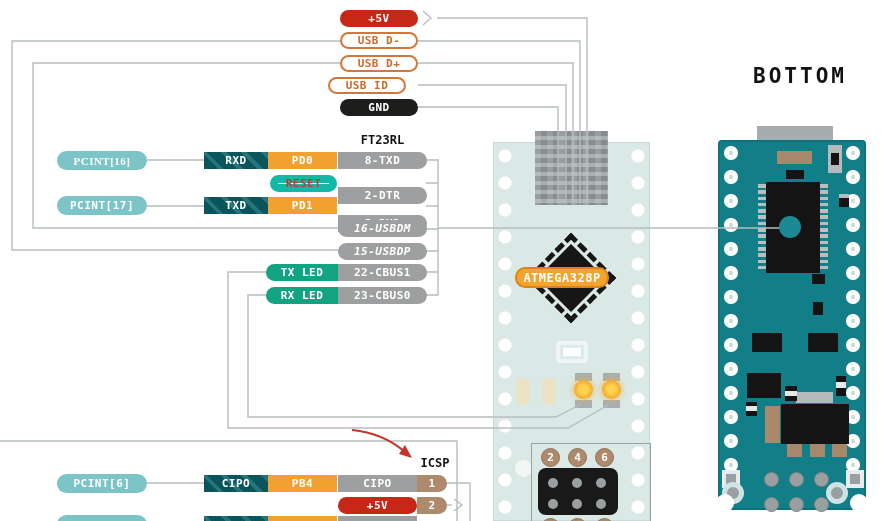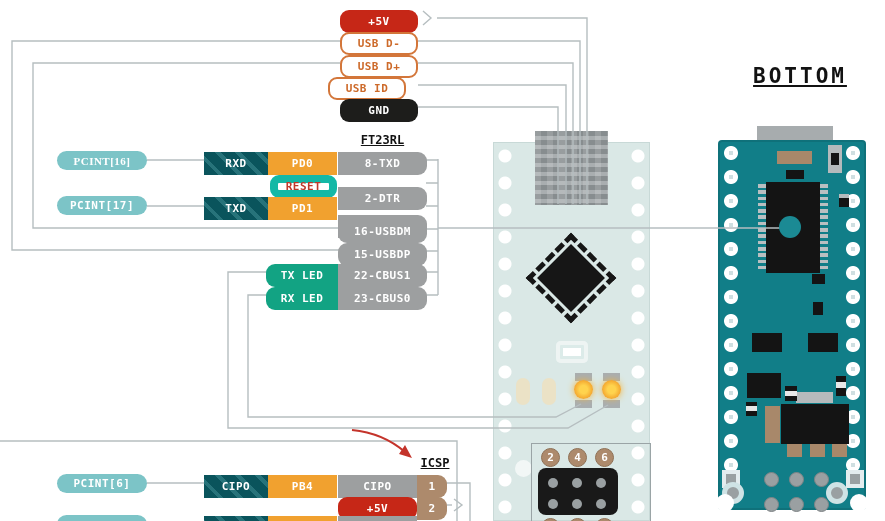--- a/index.html
+++ b/index.html
@@ -1,52 +1,53 @@
 <!DOCTYPE html>
 <html><head>
 <meta charset="utf-8">
 <style>
   * { margin:0; padding:0; box-sizing:border-box; }
   body { background:#ffffff; font-family:"DejaVu Sans Mono", monospace; }
   .canvas { position:relative; width:885px; height:521px; background:#ffffff; overflow:hidden; }
   .abs { position:absolute; }
-  .pill { position:absolute; height:23px; display:flex; align-items:center; justify-content:center;
+  .pill { position:absolute; height:17px; display:flex; align-items:center; justify-content:center;
           font:bold 11px "DejaVu Sans Mono", monospace; color:#fff; letter-spacing:.5px; }
   .pw   { background:#c62717; border-radius:9px; }
   .usb  { background:#fff; border:2px solid #d3763a; color:#cd6a2a; border-radius:9px; }
   .gd   { background:#1d1d1b; border-radius:9px; }
   .tz   { background:#7cc4c7; border-radius:10px; height:19px; }
   .dz   { background:repeating-linear-gradient(45deg,#0a545c 0 10px,#27737a 10px 14px); }
   .oz   { background:#f1a12f; }
   .gz   { background:#9d9fa0; border-radius:0 9px 9px 0; }
-  .gz.rb{ border-radius:9px; }
+  .gz.rb{ border-radius:9px;font-style:italic; }
   .gz.sq{ border-radius:0; }
   .grn  { background:#12a383; border-radius:9px 0 0 9px; }
   .rst  { background:#fff; border:8px solid #14b8a6; color:#c0392b; border-radius:9px; }
   .tan  { background:#ad8a6c; border-radius:0 9px 9px 0; }
   .ncirc{ position:absolute; width:19px; height:19px; border-radius:50%; background:#ad8a6c;
           border:1px solid #8f7156; color:#fff; display:flex; align-items:center; justify-content:center;
           font:bold 11px "DejaVu Sans Mono", monospace; }
-  .lbl  { position:absolute; font-weight:bold; color:#121212; text-align:center;text-decoration:underline; }
+  .lbl  { position:absolute; font-weight:bold; color:#121212; text-align:center; }
   .dot  { position:absolute; border-radius:50%; background:#9aa0a2; }
   svg.wires { position:absolute; left:0; top:0; z-index:5; }
   .z1 { z-index:1; } .z2 { z-index:2; } .z3 { z-index:3; } .z6 { z-index:6; }
   .pill, .lbl, .ncirc { z-index:10; }
 </style>
 </head>
 <body>
 
 <div class="canvas">
 
   <div class="abs z1" style="left:493px;top:142px;width:157px;height:379px;background:#dae8e6;border:1px solid #c8d9d7;"></div>
   <div class="abs z2" style="left:497px;top:146px;width:16px;height:372px;background-image:radial-gradient(circle at 8px 10px,#ffffff 6px,rgba(255,255,255,0) 7px);background-size:16px 27px;"></div>
   <div class="abs z2" style="left:630px;top:146px;width:16px;height:372px;background-image:radial-gradient(circle at 8px 10px,#ffffff 6px,rgba(255,255,255,0) 7px);background-size:16px 27px;"></div>
   <div class="abs z2" style="left:535px;top:131px;width:73px;height:74px;background:repeating-linear-gradient(180deg,#878d8f 0 5px,#a9aeb0 5px 9px),repeating-linear-gradient(90deg,rgba(255,255,255,.14) 0 6px,rgba(255,255,255,0) 6px 12px);background-blend-mode:overlay;"></div>
   <div class="abs z2" style="left:539px;top:246px;width:64px;height:64px;border:5px dashed #161616;transform:rotate(45deg);"></div>
   <div class="abs z2" style="left:547px;top:254px;width:48px;height:48px;background:#161616;transform:rotate(45deg);"></div>
+  <div class="abs z6" style="left:515px;top:267px;width:94px;height:21px;background:#f4a42c;border:2px solid #d8861a;border-radius:10px;display:flex;align-items:center;justify-content:center;font:bold 12px 'DejaVu Sans Mono',monospace;color:#fff;letter-spacing:.5px;">ATMEGA328P</div>
   <div class="abs z2" style="left:556px;top:341px;width:32px;height:22px;background:#fff;border-radius:5px;box-shadow:inset 0 0 0 4px #eef4f3, inset 0 0 0 7px #dcebe9;"></div>
   <div class="abs z2" style="left:516px;top:378px;width:14px;height:27px;background:#f7ddb0;border-radius:7px;opacity:.6;"></div>
   <div class="abs z2" style="left:542px;top:378px;width:14px;height:27px;background:#f7ddb0;border-radius:7px;opacity:.6;"></div>
   <div class="abs z2" style="left:575px;top:373px;width:17px;height:8px;background:#a9aeb0;"></div>
   <div class="abs z2" style="left:575px;top:400px;width:17px;height:8px;background:#a9aeb0;"></div>
   <div class="abs z2" style="left:574px;top:380px;width:19px;height:19px;border-radius:50%;background:radial-gradient(circle,#ffd34d 30%,#f2a12b 75%);box-shadow:0 0 7px #f5b537;"></div>
   <div class="abs z2" style="left:603px;top:373px;width:17px;height:8px;background:#a9aeb0;"></div>
   <div class="abs z2" style="left:603px;top:400px;width:17px;height:8px;background:#a9aeb0;"></div>
   <div class="abs z2" style="left:602px;top:380px;width:19px;height:19px;border-radius:50%;background:radial-gradient(circle,#ffd34d 30%,#f2a12b 75%);box-shadow:0 0 7px #f5b537;"></div>
   <div class="abs z2" style="left:515px;top:460px;width:17px;height:17px;border-radius:50%;background:#fff;opacity:.65;"></div>

